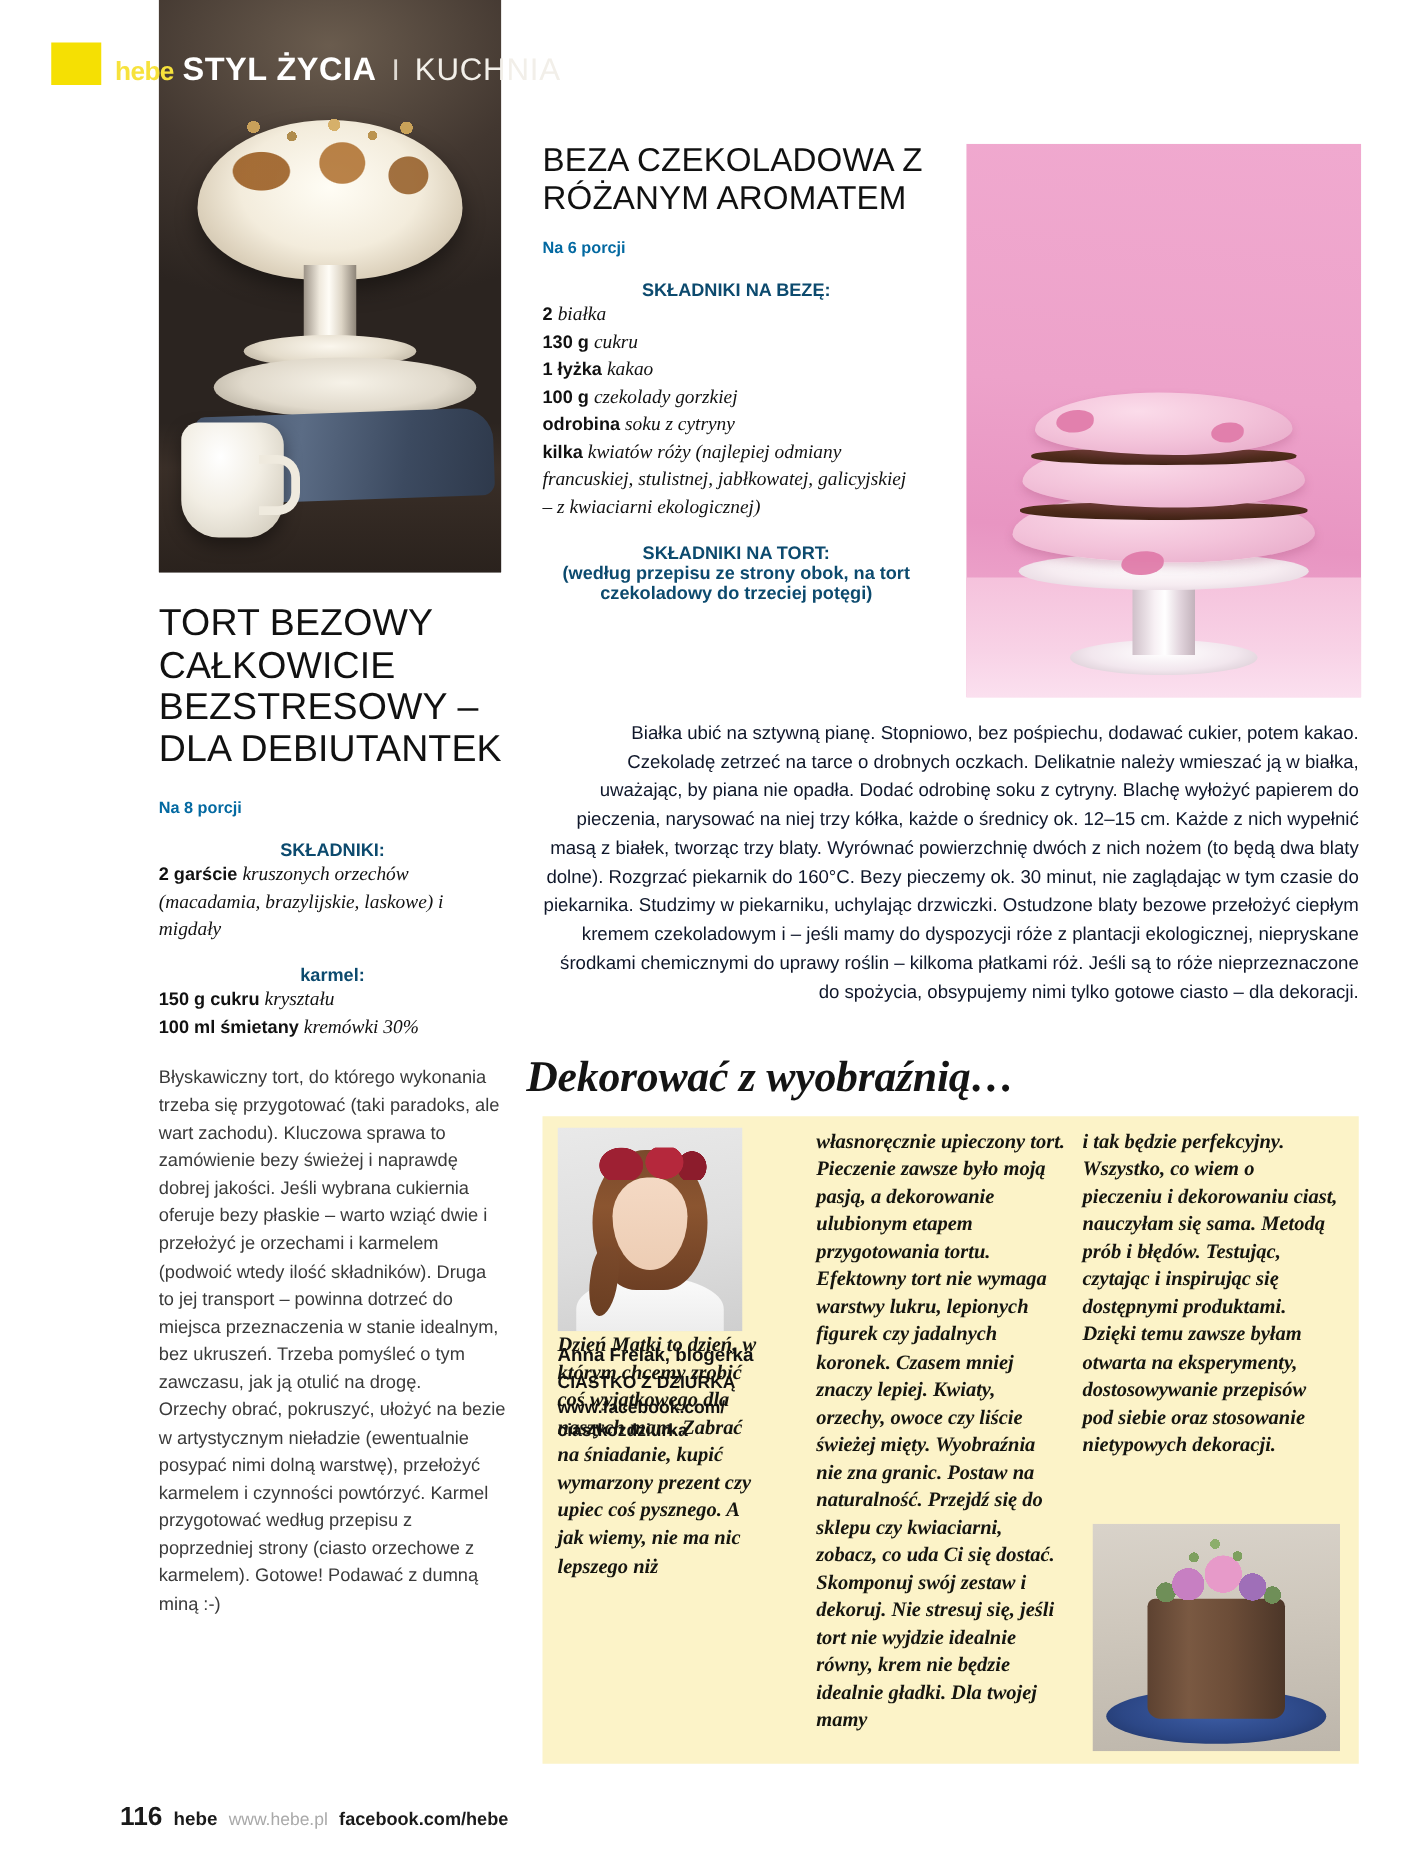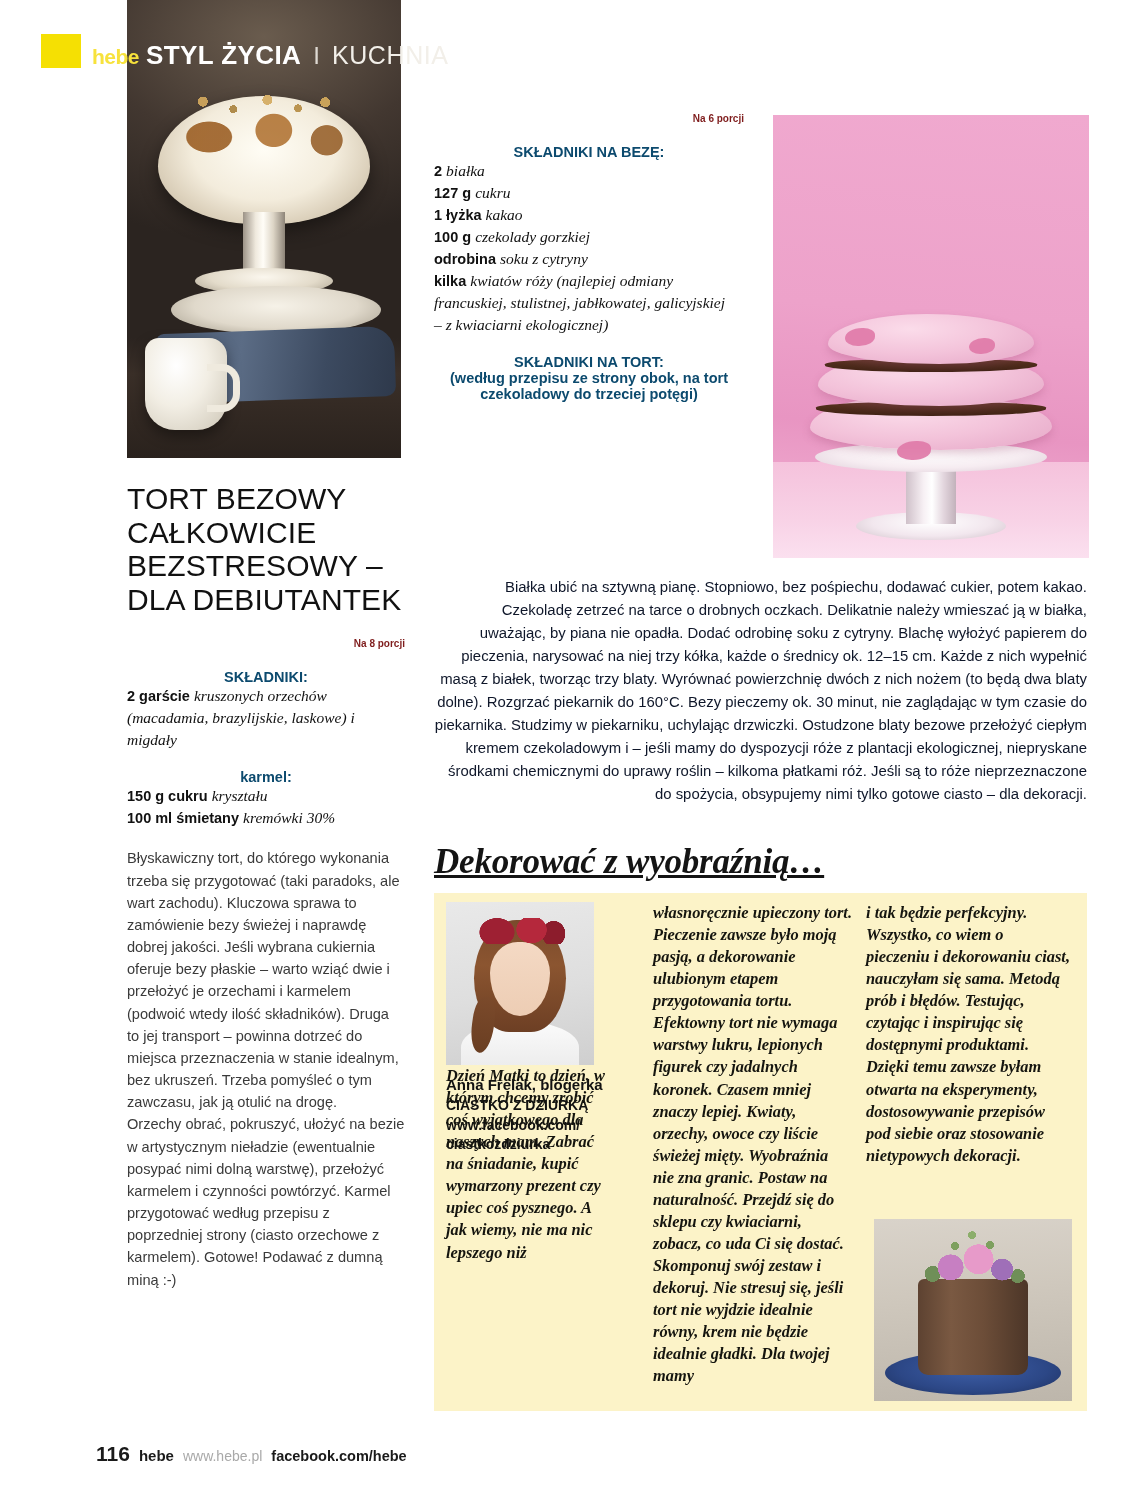--- a/index.html
+++ b/index.html
@@ -224,21 +224,21 @@
     transform: rotate(8deg);
   }
 
   
   .col1 { position: absolute; left: 89px; top: 482px; width: 278px; }
   .recipe-title {
     font-size: 30px; line-height: 1.12; font-weight: 300; color: #111;
     letter-spacing: 0.1px; margin-bottom: 22px;
   }
   .serv {
-    font-size: 10px; font-weight: bold; color: #7f1d1d; margin-bottom: 20px; text-align: right;
+    font-size: 13px; font-weight: bold; color: #0369a1; margin-bottom: 20px;
   }
   .ing-head { font-size: 14.5px; font-weight: bold; color: #0c4a6e; text-align: center; }
   .ing-line { font-size: 14.5px; line-height: 1.42; color: #111; }
   .ing-line b { font-weight: bold; }
   .ing-line i { font-family: "Liberation Serif", serif; font-style: italic; font-size: 15.5px; }
   .ing-block { margin-bottom: 18px; }
   .ing-block.tight { margin-bottom: 0; }
   .body-copy {
     font-size: 14.6px; line-height: 1.52; color: #3a3a3a; margin-top: 18px;
   }
@@ -252,24 +252,24 @@
   }
 
   
   .method {
     position: absolute; left: 396px; top: 576px; width: 653px;
     font-size: 14.9px; line-height: 1.54; color: #0f172a; text-align: right;
   }
 
   
   .deko-heading {
-    position: absolute; left: 396px; top: 842px;
+    position: absolute; left: 383px; top: 842px;
     font-family: "Liberation Serif", serif;
     font-style: italic; font-weight: bold; font-size: 35px;
-    color: #141414; letter-spacing: -0.2px; text-decoration: underline;
+    color: #141414; letter-spacing: -0.2px;
   }
   .yellow-box {
     position: absolute; left: 396px; top: 893px; width: 653px; height: 518px;
     background: #fcf3c8;
   }
   .box-col {
     position: absolute; top: 9px;
     font-family: "Liberation Serif", serif;
     font-style: italic; font-weight: bold;
     font-size: 16.4px; line-height: 1.345; color: #15150f;
@@ -369,30 +369,31 @@
       </div>
     </div>
 
     <div class="body-copy">
       <p>Błyskawiczny tort, do którego wykonania trzeba się przygotować (taki paradoks, ale wart zachodu). Kluczowa sprawa to zamówienie bezy świeżej i naprawdę dobrej jakości. Jeśli wybrana cukiernia oferuje bezy płaskie – warto wziąć dwie i przełożyć je orzechami i karmelem (podwoić wtedy ilość składników). Druga to jej transport – powinna dotrzeć do miejsca przeznaczenia w stanie idealnym, bez ukruszeń. Trzeba pomyśleć o tym zawczasu, jak ją otulić na drogę.</p>
       <p>Orzechy obrać, pokruszyć, ułożyć na bezie w artystycznym nieładzie (ewentualnie posypać nimi dolną warstwę), przełożyć karmelem i czynności powtórzyć. Karmel przygotować według przepisu z poprzedniej strony (ciasto orzechowe z karmelem). Gotowe! Podawać z dumną miną :-)</p>
     </div>
   </div>
 
   <div class="col2">
+    <div class="recipe2-title">BEZA CZEKOLADOWA Z RÓŻANYM AROMATEM</div>
     <div class="serv">Na 6 porcji</div>
 
     <div class="ing-block">
       <div class="ing-head">SKŁADNIKI NA BEZĘ:</div>
       <div class="ing-line">
         <b>2</b>
         <i>białka</i>
       </div>
       <div class="ing-line">
-        <b>127 g</b>
+        <b>130 g</b>
         <i>cukru</i>
       </div>
       <div class="ing-line">
         <b>1 łyżka</b>
         <i>kakao</i>
       </div>
       <div class="ing-line">
         <b>100 g</b>
         <i>czekolady gorzkiej</i>
       </div>

